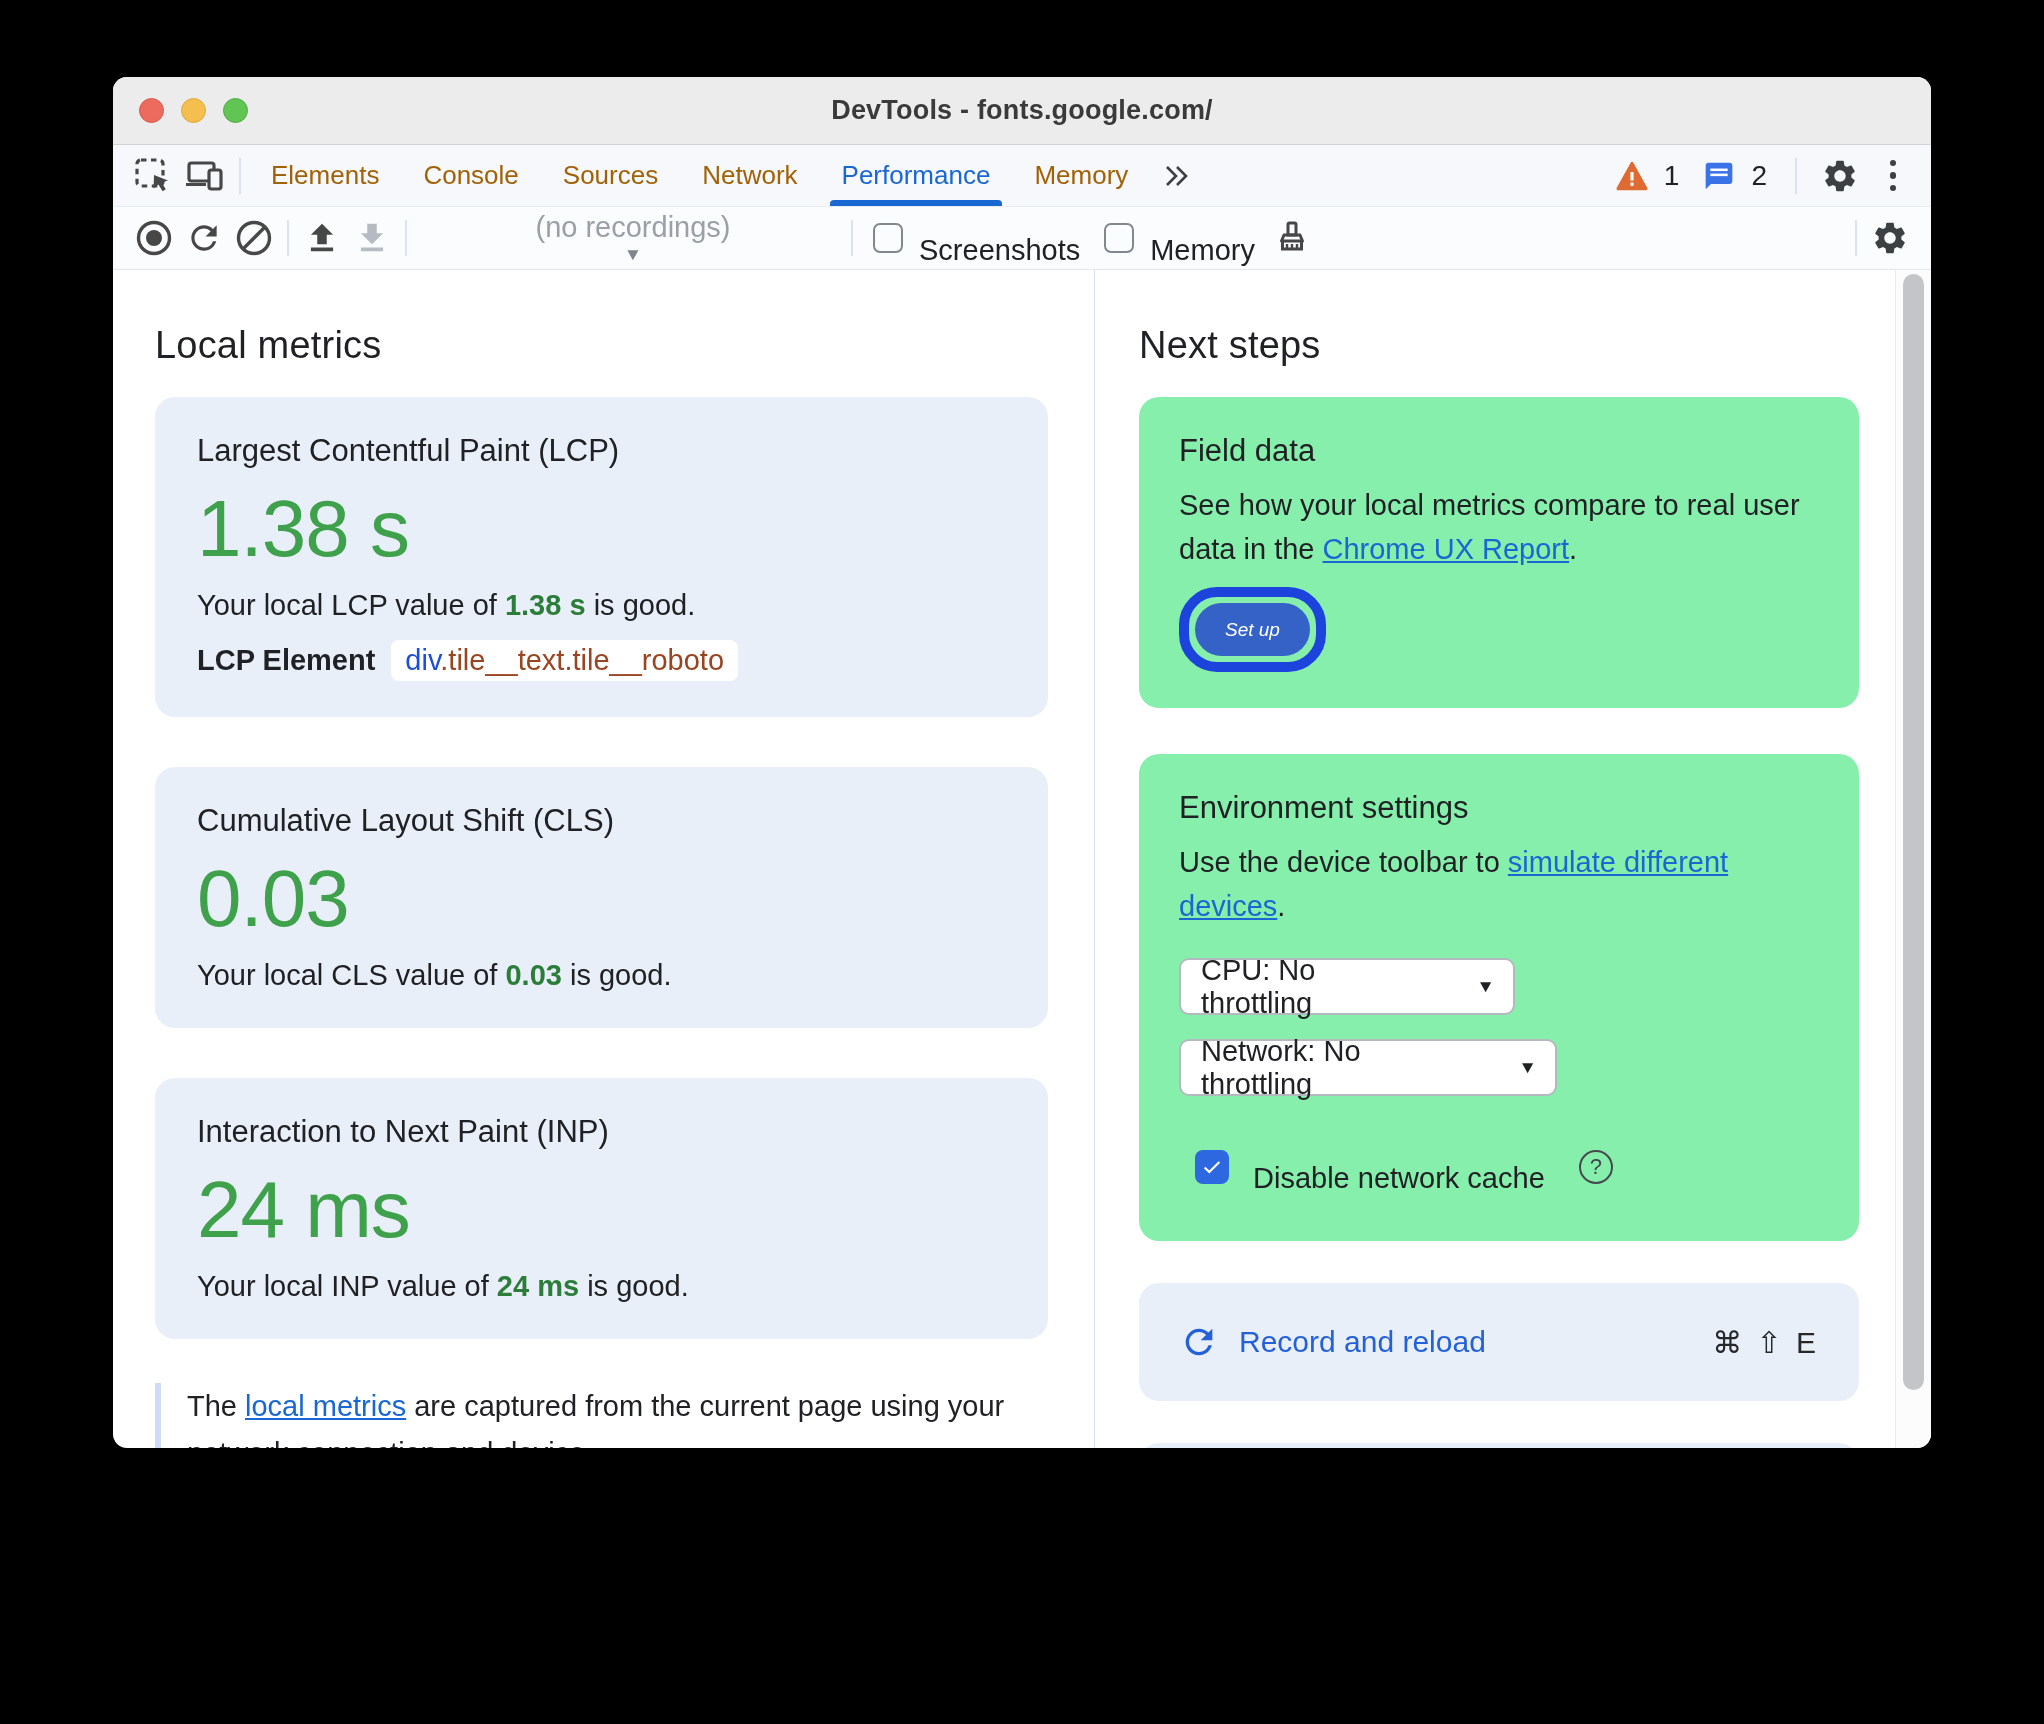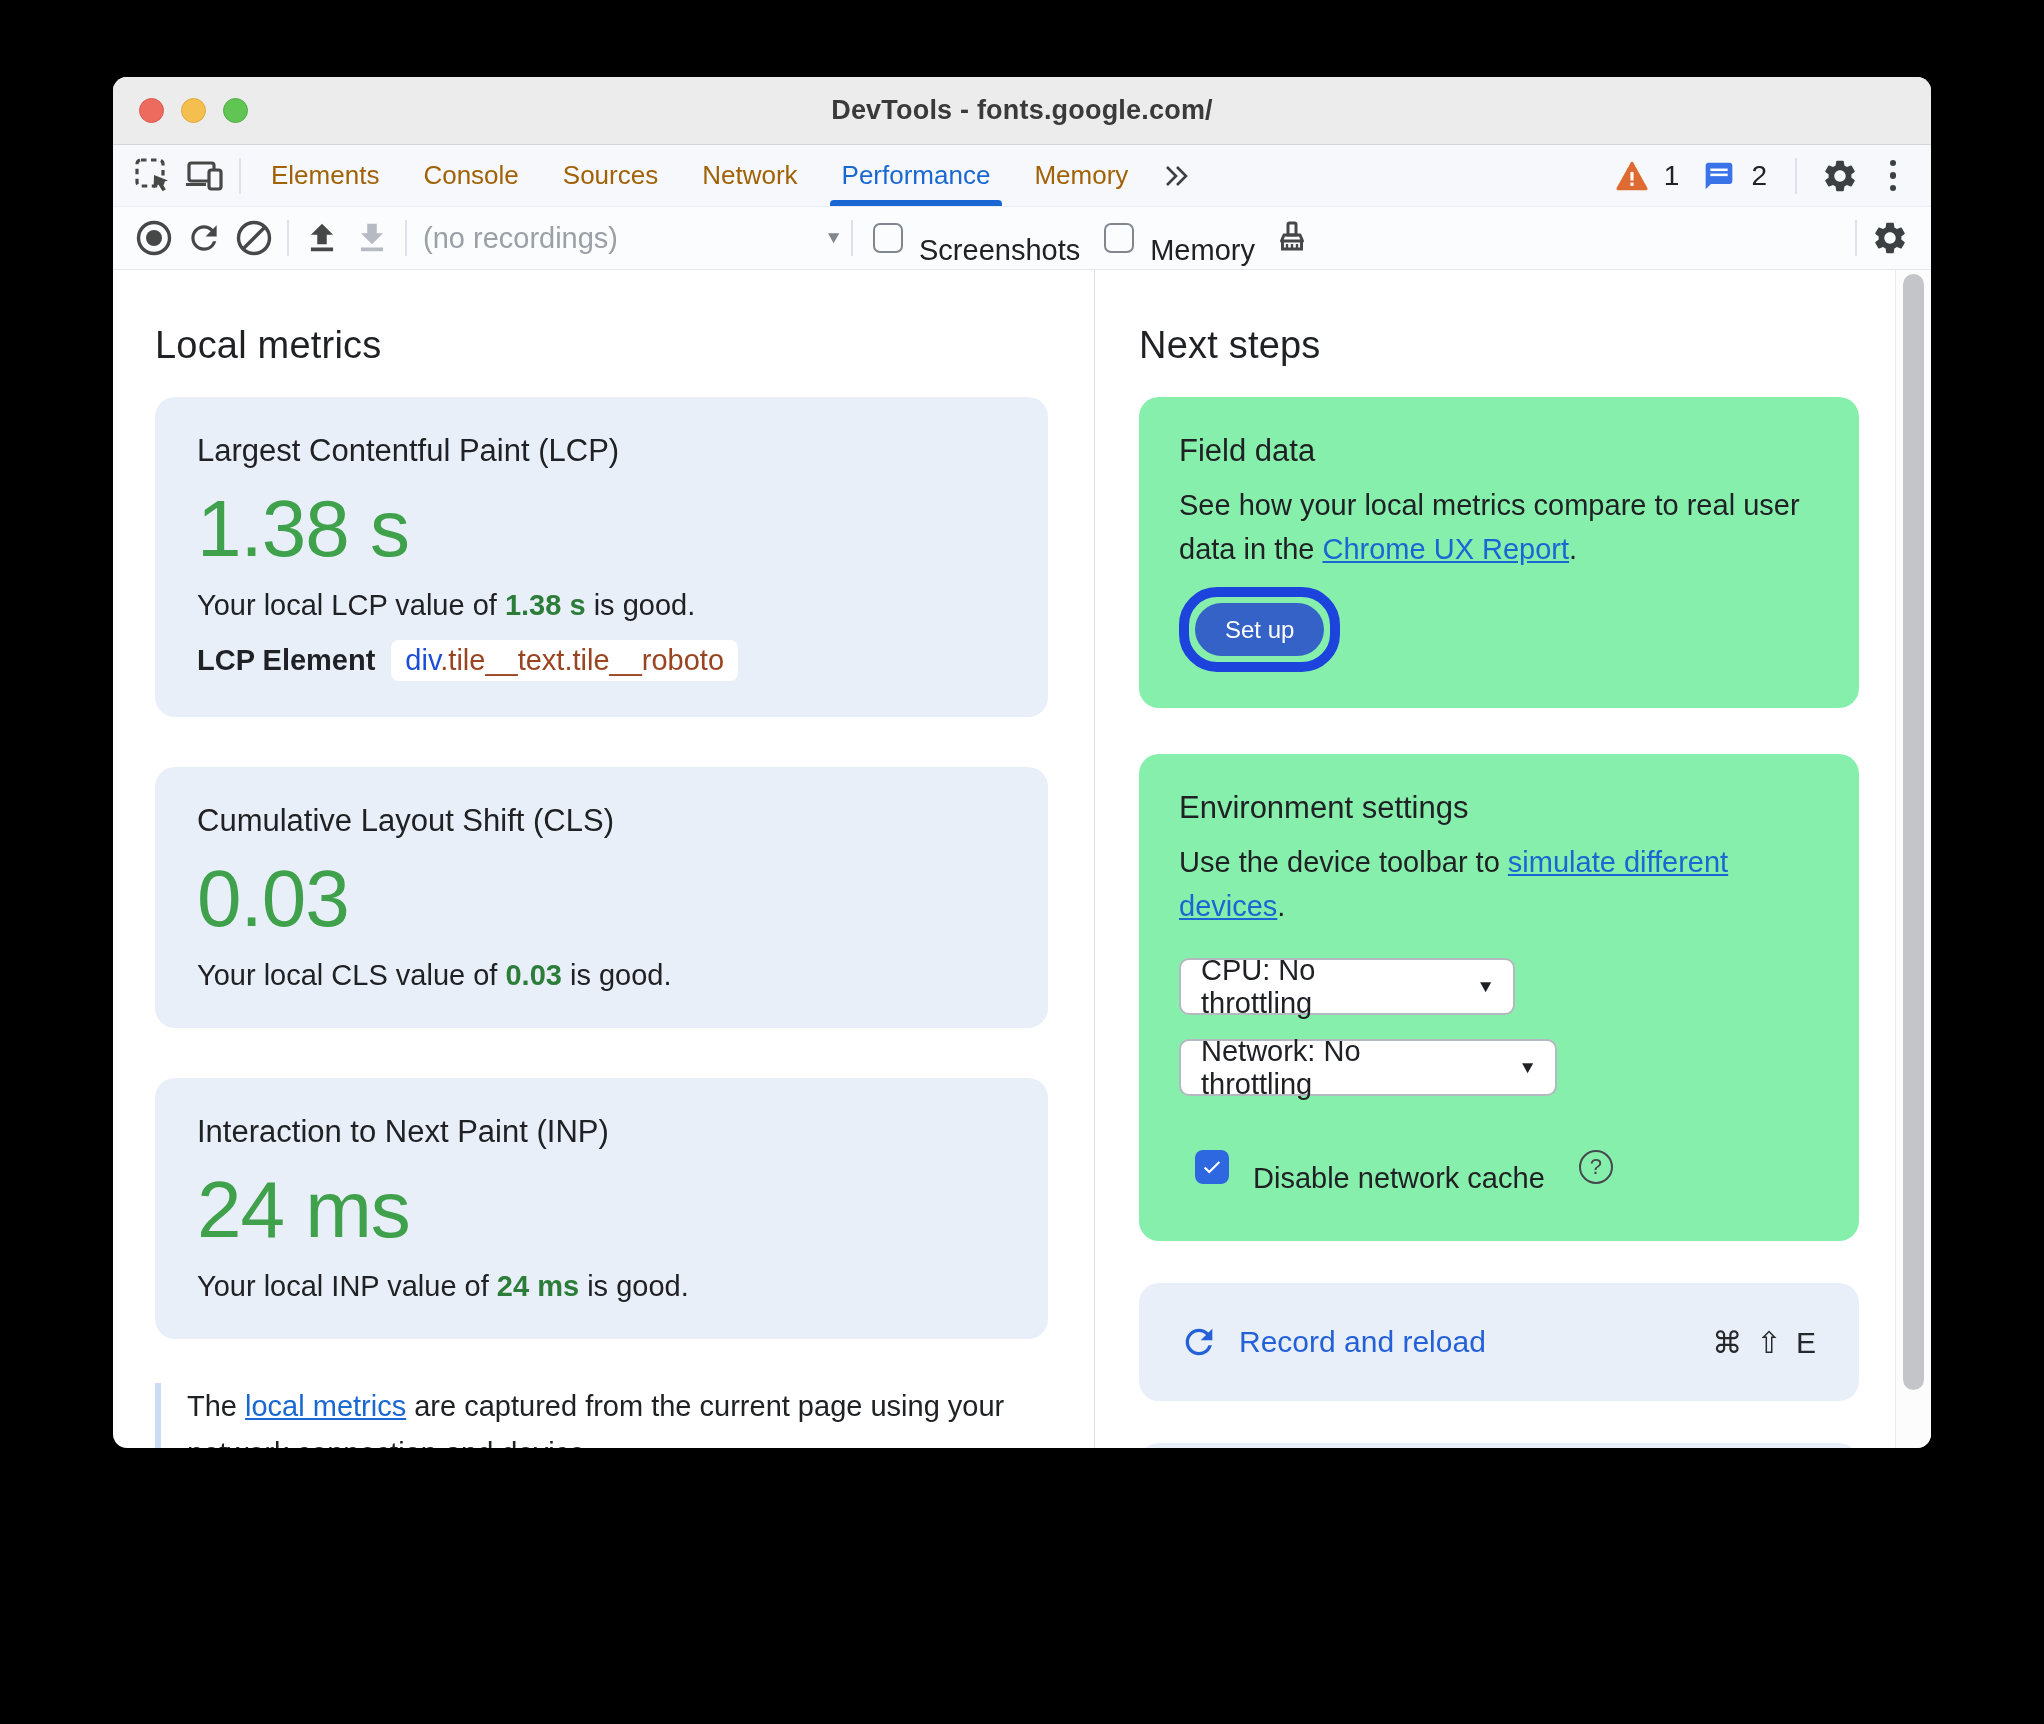--- a/index.html
+++ b/index.html
@@ -31,21 +31,21 @@
                        background:#1967d2; border-radius:4px 4px 0 0; }
   .tab-spacer { flex:1; }
   .tabbar-right { display:flex; align-items:center; gap:12px; padding-right:6px; }
   .count { font-size:28px; color:#202124; margin-right:8px; }
 
   
   .toolbar { height:63px; background:#fbfcfe; border-bottom:1px solid #e3e7f0;
              display:flex; align-items:center; padding:0 16px; flex:none; }
   .toolbtn { width:50px; height:50px; display:flex; align-items:center; justify-content:center; flex:none; }
   .recordings { display:flex; align-items:center; justify-content:space-between; width:420px; margin-left:8px;
-                font-size:29px; color:#9aa0a6; }
+                font-size:29px; color:#9aa0a6;flex-direction:column; }
   .recordings .arrow { font-size:19px; color:#80868b; transform:scaleY(.9); }
   .check-row { display:flex; align-items:center; gap:16px; margin:0 12px; }
   .cb { width:30px; height:30px; border:2.5px solid #82878f; border-radius:7px; background:transparent; flex:none; }
   .cb.checked { width:34px; height:34px; border:none; border-radius:8px; background:#2d68e1;
                 display:flex; align-items:center; justify-content:center; }
   .cb-label { font-size:29px; color:#202124;margin-top:24px; }
   .toolbar-spacer { flex:1; }
 
   
   .content { flex:1; display:flex; overflow:hidden; }
@@ -67,21 +67,21 @@
 
   .metrics-footer { margin-top:44px; border-left:6px solid #cddcf5; padding-left:26px;
                     font-size:29px; line-height:1.62; color:#202124; max-width:880px; }
   a.link { color:#1967d2; text-decoration:underline; cursor:pointer; }
 
   
   .np-card { background:#86efac; border-radius:20px; padding:36px 40px; margin-top:30px; }
   .np-desc { font-size:29px; line-height:1.52; color:#202124; margin-top:14px; }
   .ring { display:inline-block; border:10px solid #1d43dd; border-radius:38px; padding:6px; margin-top:16px; background:transparent; }
   .setup-btn { display:flex; align-items:center; justify-content:center; height:53px; padding:0 30px;
-               background:#3562c6; color:#fff; border-radius:27px; font-size:24px; border:none; }
+               background:#3562c6; color:#fff; border-radius:27px; font-size:19px; border:none;font-style:italic; }
   .env-card { margin-top:46px; }
   .select { display:inline-flex; align-items:center; justify-content:space-between; background:#fff;
             border:2px solid #b4b8bf; border-radius:10px; height:57px; padding:0 18px 0 20px;
             font-size:29px; color:#202124;gap:17px; }
   .select .arrow { font-size:19px; color:#1f2023; transform:scaleY(.9); margin-left:26px; }
   .select-cpu { width:336px; margin-top:30px; }
   .select-net { width:378px; margin-top:24px; }
   .cache-row { display:flex; align-items:center; gap:24px; margin:42px 0 10px 16px; }
   .help { width:34px; height:34px; border-radius:50%; border:2.5px solid #45484d; display:flex; align-items:center;
           justify-content:center; font-size:22px; color:#45484d; margin-left:10px; flex:none; }

